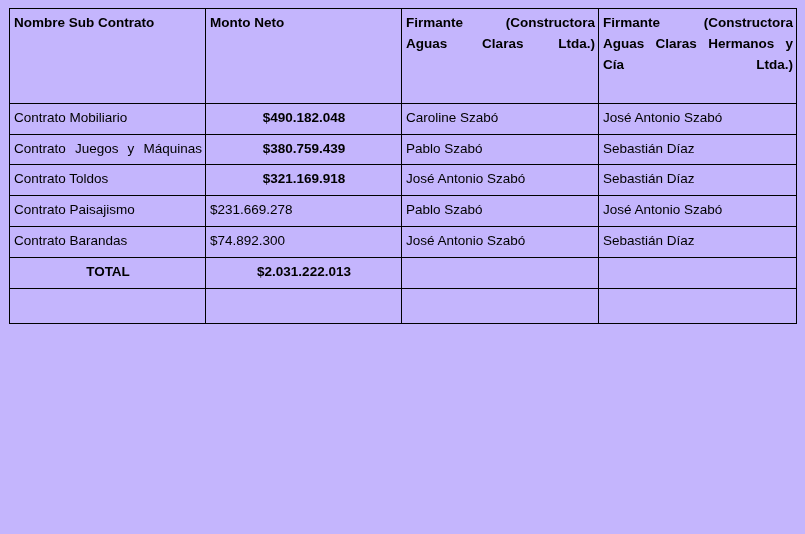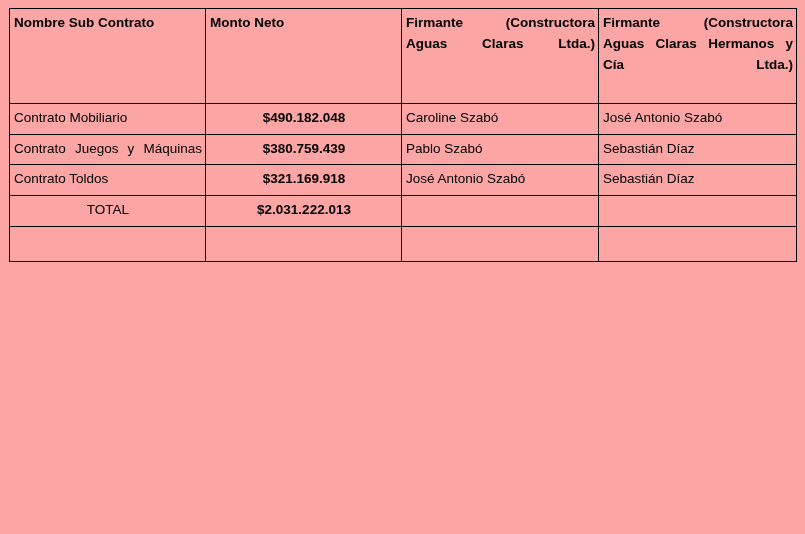--- a/index.html
+++ b/index.html
@@ -11,21 +11,21 @@
     width: 805px;
     height: 534px;
     font-family: "Liberation Sans", sans-serif;
     color: #000000;
     overflow: hidden;
   }
   .page {
     position: relative;
     width: 805px;
     height: 534px;
-    background: #fca5a5;
+    background: #c4b5fd;
     box-sizing: border-box;
     padding: 8px 9px 0 9px;
   }
   table.contract-table {
     border-collapse: collapse;
     table-layout: fixed;
     width: 787px;
     font-size: 13.5px;
   }
   table.contract-table td {
@@ -53,21 +53,21 @@
   .name-cell {
     text-align: justify;
     text-align-last: justify;
   }
   .name-cell.plain {
     text-align: left;
     text-align-last: left;
   }
   .bold { font-weight: bold; text-align: center; }
   .total-label {
-    font-weight: normal;
+    font-weight: bold;
     text-align: center;
     padding-left: 10px;
   }
   .empty-row td {
     height: 26px;
   }
   .r-std td { height: 22px; }
 </style>
 </head>
 <body>
@@ -103,22 +103,34 @@
       </tr>
 
       <tr class="r-std">
         <td class="name-cell plain">Contrato Toldos</td>
         <td class="bold">$321.169.918</td>
         <td>José Antonio Szabó</td>
         <td>Sebastián Díaz</td>
       </tr>
 
 
+      <tr class="r-std">
+        <td class="name-cell plain">Contrato Paisajismo</td>
+        <td>$231.669.278</td>
+        <td>Pablo Szabó</td>
+        <td>José Antonio Szabó</td>
+      </tr>
 
 
+      <tr class="r-std">
+        <td class="name-cell plain">Contrato Barandas</td>
+        <td>$74.892.300</td>
+        <td>José Antonio Szabó</td>
+        <td>Sebastián Díaz</td>
+      </tr>
 
 
       <tr class="r-std">
         <td class="total-label">TOTAL</td>
         <td class="bold">$2.031.222.013</td>
         <td></td>
         <td></td>
       </tr>
 
       <tr class="empty-row">

